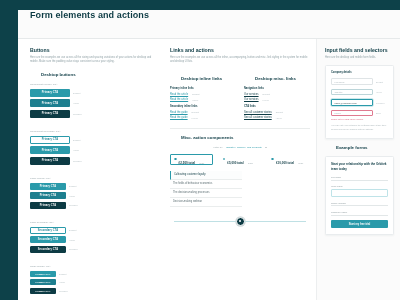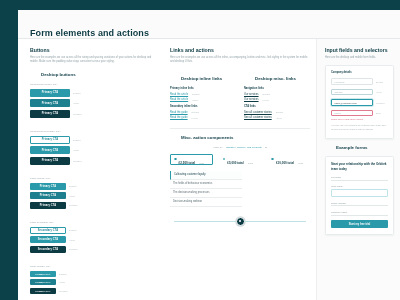--- a/index.html
+++ b/index.html
@@ -17,21 +17,21 @@
 
   .page {
     position: absolute; left: 18px; top: 10px;
     width: 382px; height: 290px;
     background: #ffffff; overflow: hidden;
   }
 
   .header {
     height: 29px; background: #fbfbfb;
     border-bottom: 1px solid #e6e9ea;
-    display: flex; align-items: flex-end; padding-left: 12px;
+    display: flex; align-items: flex-start; padding-left: 12px;
   }
   .header h1 { font-size: 9px; font-weight: bold; color: #0d3b44; letter-spacing: .1px; }
 
   .cols { display: flex; height: 261px; }
   .col { padding: 8px 6px 0 12px; }
   .col-a { width: 140px; }
   .col-b { width: 158px; border-left: none; }
   .col-c { width: 84px; background: #fbfbfb; border-left: 1px solid #eceeef; padding-left: 8px; padding-right: 6px; }
 
   .sec-title { font-size: 5.2px; font-weight: bold; color: #0d3b44; margin-bottom: 2.5px; }

